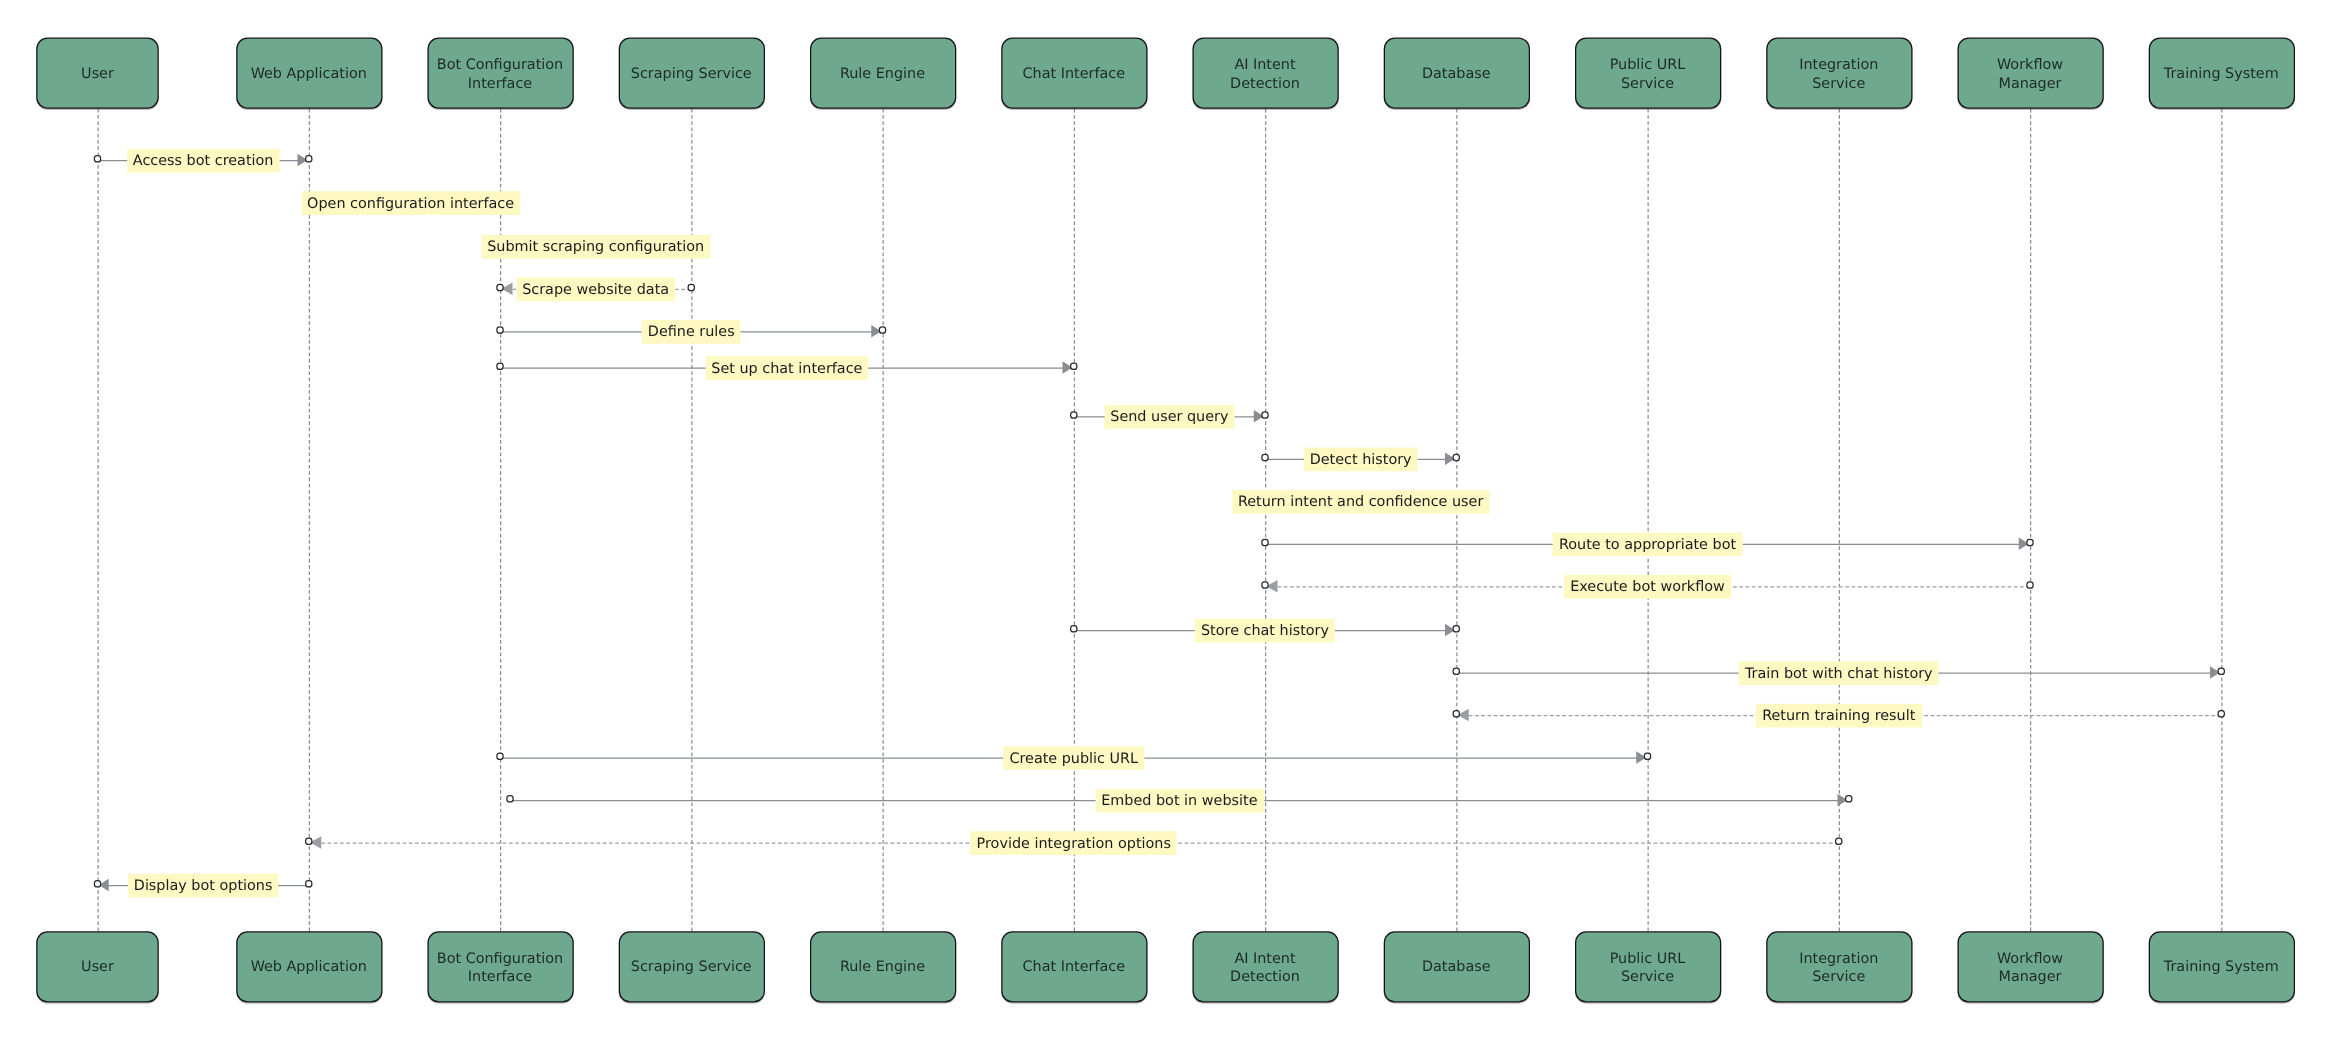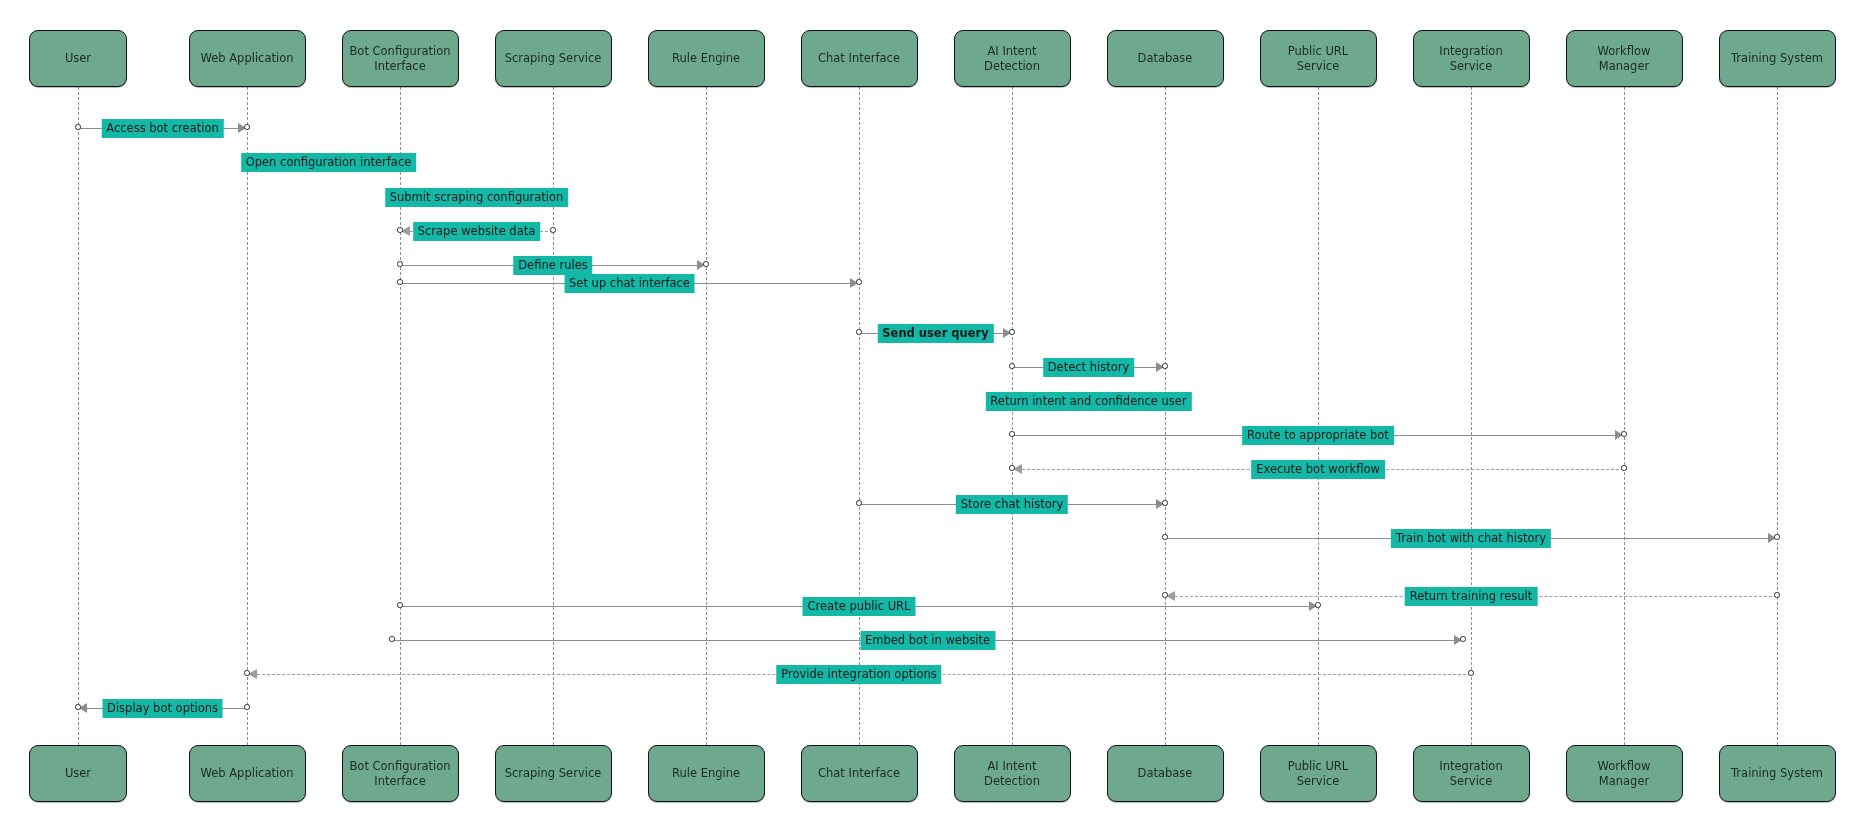--- a/index.html
+++ b/index.html
@@ -80,21 +80,21 @@
     border-top:5px solid transparent;
     border-bottom:5px solid transparent;
     border-right:9px solid #9a9ea2;
   }
 
   .msg .label{
     position:absolute;
     top:-1px;
     left:50%;
     transform:translateX(-50%);
-    background:#14b8a6;
+    background:#fef9c3;
     padding:0 5px;
     font-size:11.5px;
     color:#1a1a1a;
     white-space:nowrap;
     line-height:19px;
   }
 </style>
 </head>
 <body>
 
@@ -205,28 +205,28 @@
         <div class="dot e"></div>
         <div class="label">Scrape website data</div>
       </div>
       <div class="msg solid to-right" style="left: 400px; width: 306px; top: 257px;">
         <div class="line"></div>
         <div class="head-open"></div>
         <div class="dot s"></div>
         <div class="dot e"></div>
         <div class="label">Define rules</div>
       </div>
-      <div class="msg solid to-right" style="left: 400px; width: 459px; top: 275px;">
+      <div class="msg solid to-right" style="left: 400px; width: 459px; top: 286px;">
         <div class="line"></div>
         <div class="head-open"></div>
         <div class="dot s"></div>
         <div class="dot e"></div>
         <div class="label">Set up chat interface</div>
       </div>
-      <div class="msg solid to-right" style="left: 859px; width: 153px; top: 325px; font-weight: bold;">
+      <div class="msg solid to-right" style="left: 859px; width: 153px; top: 325px;">
         <div class="line"></div>
         <div class="head-open"></div>
         <div class="dot s"></div>
         <div class="dot e"></div>
         <div class="label">Send user query</div>
       </div>
       <div class="msg solid to-right" style="left: 1012px; width: 153px; top: 359px;">
         <div class="line"></div>
         <div class="head-open"></div>
         <div class="dot s"></div>
@@ -261,35 +261,35 @@
         <div class="dot e"></div>
         <div class="label">Store chat history</div>
       </div>
       <div class="msg solid to-right" style="left: 1165px; width: 612px; top: 530px;">
         <div class="line"></div>
         <div class="head-open"></div>
         <div class="dot s"></div>
         <div class="dot e"></div>
         <div class="label">Train bot with chat history</div>
       </div>
-      <div class="msg dashed to-left" style="left: 1165px; width: 612px; top: 564px; margin-top: 24px;">
+      <div class="msg dashed to-left" style="left: 1165px; width: 612px; top: 564px;">
         <div class="line"></div>
         <div class="head-fill"></div>
         <div class="dot s"></div>
         <div class="dot e"></div>
         <div class="label">Return training result</div>
       </div>
       <div class="msg solid to-right" style="left: 400px; width: 918px; top: 598px;">
         <div class="line"></div>
         <div class="head-open"></div>
         <div class="dot s"></div>
         <div class="dot e"></div>
         <div class="label">Create public URL</div>
       </div>
-      <div class="msg solid to-right" style="left: 392px; width: 1071px; top: 632px;">
+      <div class="msg solid to-right" style="left: 408px; width: 1071px; top: 632px;">
         <div class="line"></div>
         <div class="head-open"></div>
         <div class="dot s"></div>
         <div class="dot e"></div>
         <div class="label">Embed bot in website</div>
       </div>
       <div class="msg dashed to-left" style="left: 247px; width: 1224px; top: 666px;">
         <div class="line"></div>
         <div class="head-fill"></div>
         <div class="dot s"></div>

